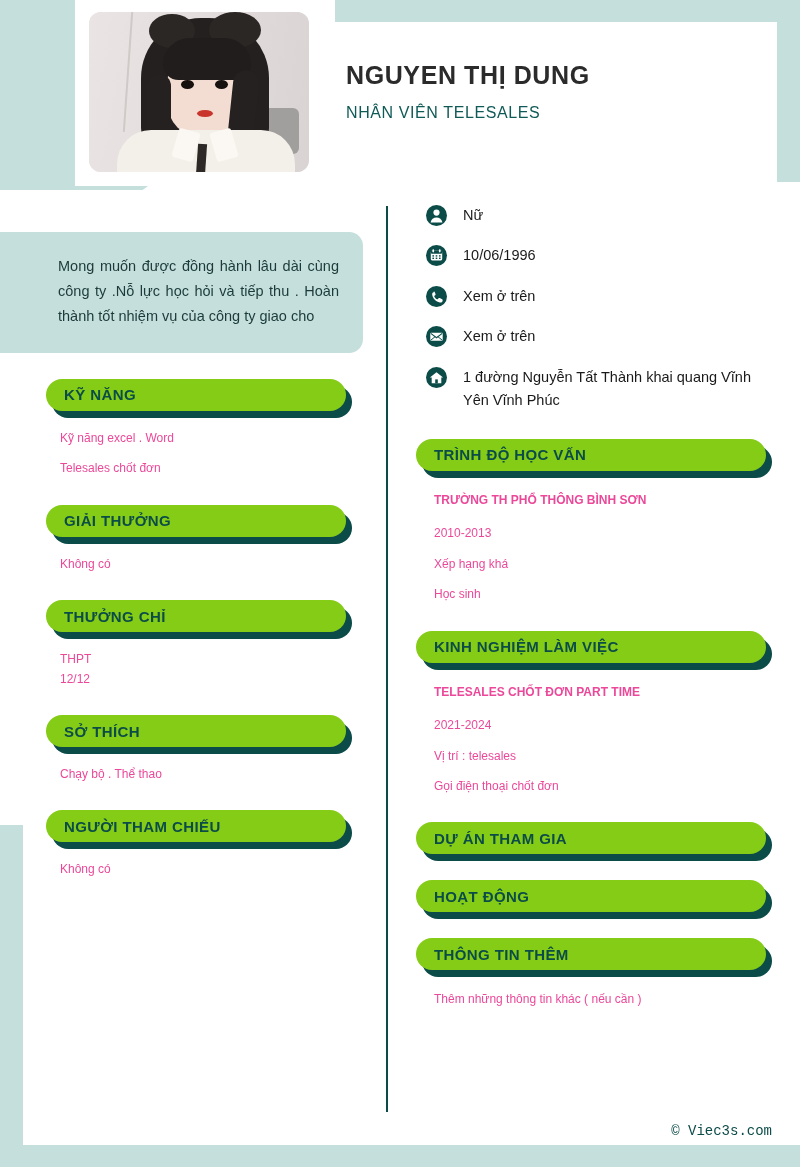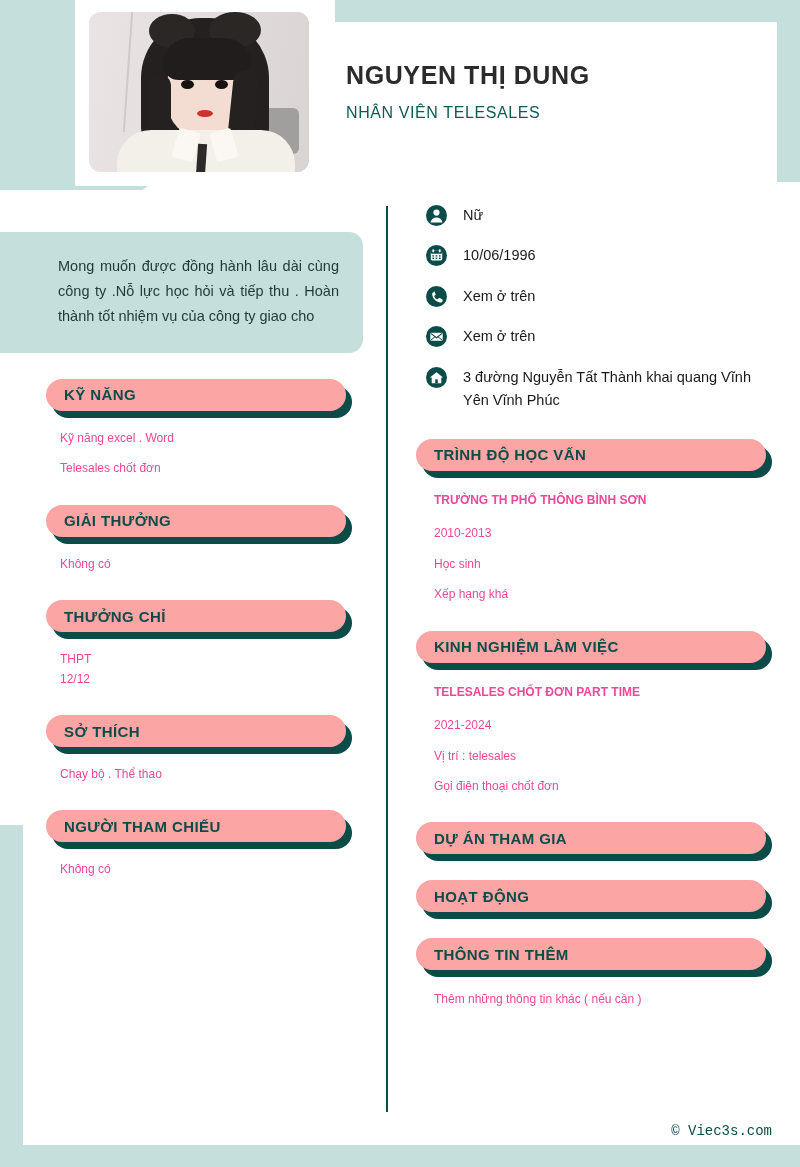--- a/index.html
+++ b/index.html
@@ -126,21 +126,21 @@
   .pill-wrap.right { margin-left: 0px; width: 350px; }
   .pill-shadow {
     position: absolute; left: 6px; top: 7px;
     width: 100%; height: 32px;
     background: #0b4c49;
     border-radius: 18px;
   }
   .pill {
     position: relative;
     height: 32px;
-    background: #fca5a5;
+    background: #84cc16;
     border-radius: 18px;
     display: flex; align-items: center;
     padding-left: 18px;
   }
   .pill span {
     font-size: 15px; font-weight: bold;
     letter-spacing: .4px;
     color: #0b4c49;
   }
 
@@ -347,35 +347,35 @@
     </div>
 
     <div class="contact-row">
       <span class="c-icon">
         <svg width="21" height="21" viewBox="0 0 21 21">
             <circle cx="10.5" cy="10.5" r="10.5" fill="#0b4c49"></circle>
             <path d="M10.5 5.3L3.9 10.4h1.8v5.9h9.6v-5.9h1.8z" fill="#fff"></path>
             <rect x="9.2" y="12.4" width="2.6" height="3.9" fill="#0b4c49"></rect>
           </svg>
       </span>
-      <span class="c-text">3 đường Nguyễn Tất Thành khai quang Vĩnh Yên Vĩnh Phúc</span>
+      <span class="c-text">1 đường Nguyễn Tất Thành khai quang Vĩnh Yên Vĩnh Phúc</span>
     </div>
   </div>
 
   <div class="pill-wrap right">
     <div class="pill-shadow"></div>
     <div class="pill">
         <span>TRÌNH ĐỘ HỌC VẤN</span>
       </div>
   </div>
   <div class="sec-body right">
     <p class="heading">TRƯỜNG TH PHỔ THÔNG BÌNH SƠN</p>
     <p>2010-2013</p>
+    <p>Xếp hạng khá</p>
     <p>Học sinh</p>
-    <p>Xếp hạng khá</p>
   </div>
 
   <div class="pill-wrap right">
     <div class="pill-shadow"></div>
     <div class="pill">
         <span>KINH NGHIỆM LÀM VIỆC</span>
       </div>
   </div>
   <div class="sec-body right">
     <p class="heading">TELESALES CHỐT ĐƠN PART TIME</p>

